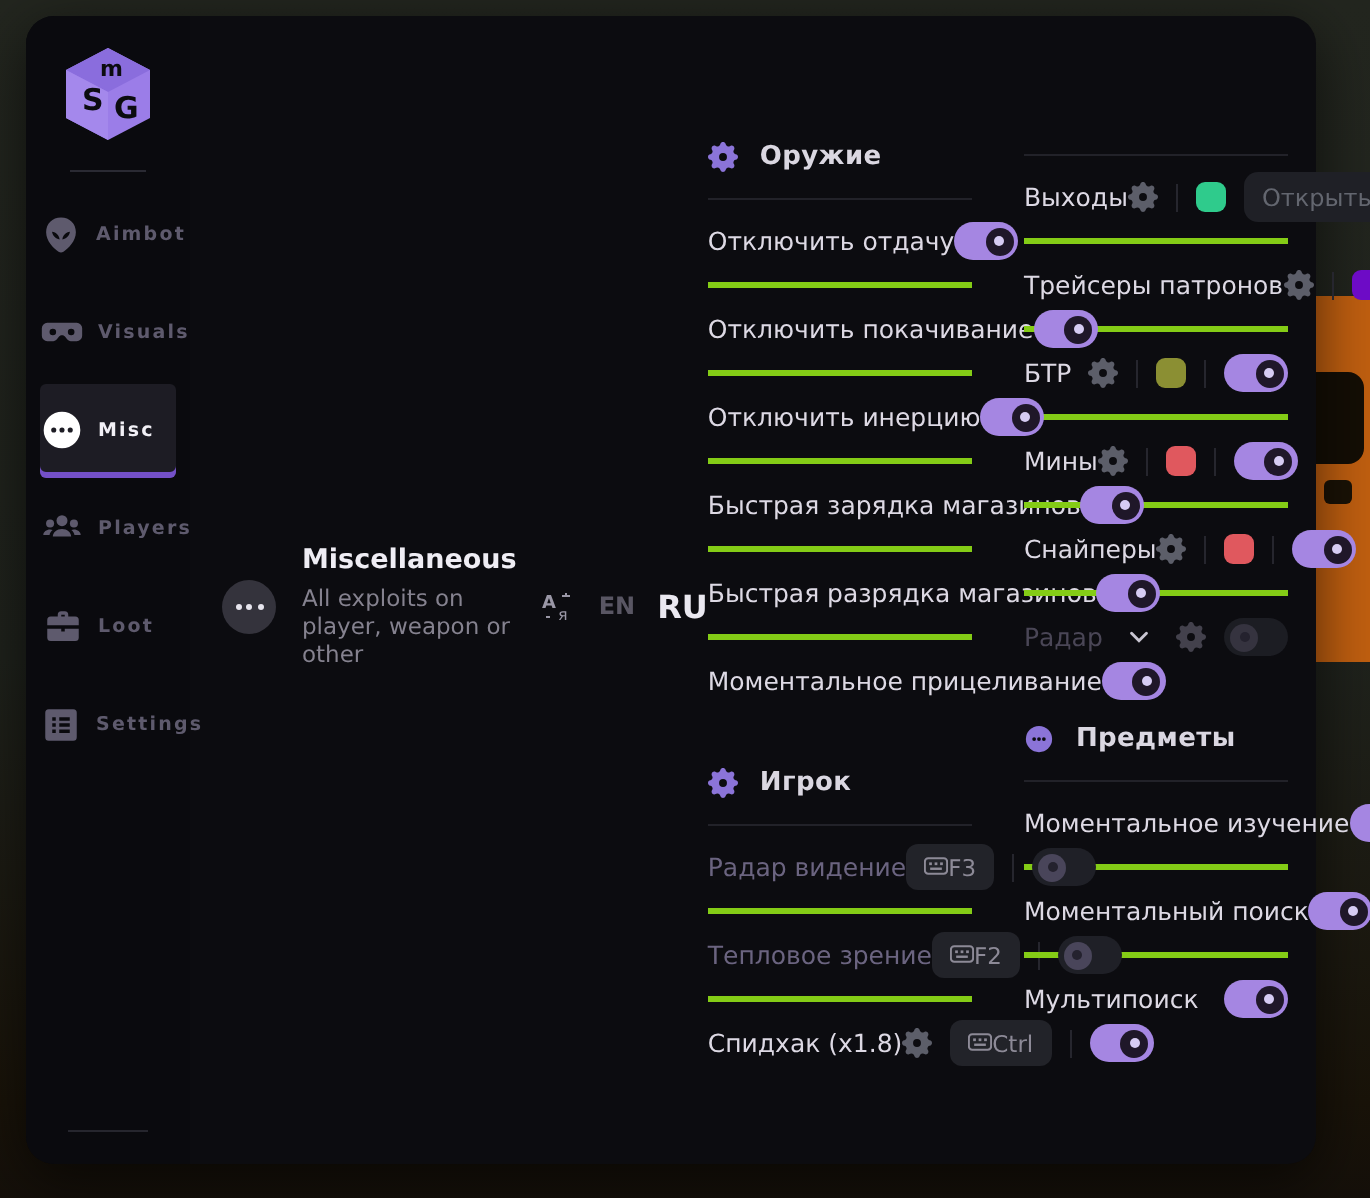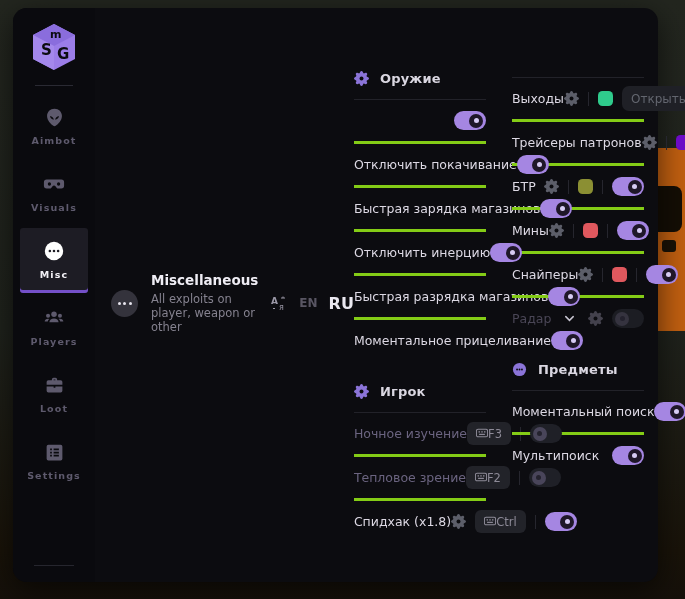--- a/index.html
+++ b/index.html
@@ -18,21 +18,21 @@
     position:absolute;left:13px;top:8px;width:645px;height:574px;
     background:#0c0c10;border-radius:14px;display:flex;
     box-shadow:0 8px 30px rgba(0,0,0,.6);
   }
   
   .sidebar{width:82px;flex:none;background:#0a0a0e;border-radius:14px 0 0 14px;
     display:flex;flex-direction:column;align-items:center;padding-top:14px;}
   .logo{width:48px;height:50px;}
   .side-divider{width:38px;height:1px;background:#2a2a33;margin:13px 0 8px;}
   .nav{display:flex;flex-direction:column;align-items:center;width:100%;}
-  .nav-item{width:68px;display:flex;flex-direction:column;align-items:center;gap:7px;
+  .nav-item{width:68px;display:flex;flex-direction:row;align-items:center;gap:7px;
     padding:12px 0 13px;margin-bottom:2px;cursor:pointer;border-radius:3px;}
   .nav-item .nicon{width:22px;height:22px;color:#5e5a6d;display:flex;align-items:center;justify-content:center;}
   .nav-item .nlabel{font-size:9.5px;letter-spacing:1.1px;color:#5e5a6d;font-weight:600;}
   .nav-item.active{background:#1d1c24;box-shadow:inset 0 -3px 0 #7450c8;}
   .nav-item.active .nicon{color:#ffffff;}
   .nav-item.active .nlabel{color:#f2f0f6;}
   .side-bottom{margin-top:auto;width:40px;height:1px;background:#26262e;margin-bottom:16px;}
 
   
   .main{flex:1;padding:16px 14px 0 16px;display:flex;flex-direction:row;min-width:0;}
@@ -194,44 +194,45 @@
               <span class="section-icon">
                 <svg width="15" height="15" viewBox="0 0 16 16" fill="currentColor">
                   <path d="M9.405 1.05c-.413-1.4-2.397-1.4-2.81 0l-.1.34a1.464 1.464 0 0 1-2.105.872l-.31-.17c-1.283-.698-2.686.705-1.987 1.987l.169.311c.446.82.023 1.841-.872 2.105l-.34.1c-1.4.413-1.4 2.397 0 2.81l.34.1a1.464 1.464 0 0 1 .872 2.105l-.17.31c-.698 1.283.705 2.686 1.987 1.987l.311-.169a1.464 1.464 0 0 1 2.105.872l.1.34c.413 1.4 2.397 1.4 2.81 0l.1-.34a1.464 1.464 0 0 1 2.105-.872l.31.17c1.283.698 2.686-.705 1.987-1.987l-.169-.311a1.464 1.464 0 0 1 .872-2.105l.34-.1c1.4-.413 1.4-2.397 0-2.81l-.34-.1a1.464 1.464 0 0 1-.872-2.105l.17-.31c.698-1.283-.705-2.686-1.987-1.987l-.311.169a1.464 1.464 0 0 1-2.105-.872l-.1-.34z"></path>
                   <circle cx="8" cy="8" r="2.1" fill="#0c0c10"></circle>
                 </svg>
               </span>
               <span class="section-title">Оружие</span>
             </div>
             <div class="section-divider"></div>
             <div class="row">
+              <span class="row-label">Отключить отдачу</span>
               <div class="controls">
                 <div class="toggle on">
                   <span class="knob"></span>
                 </div>
               </div>
             </div>
             <div class="row">
               <span class="row-label">Отключить покачивание</span>
               <div class="controls">
                 <div class="toggle on">
                   <span class="knob"></span>
                 </div>
               </div>
             </div>
             <div class="row">
+              <span class="row-label">Отключить инерцию</span>
+              <div class="controls">
+                <div class="toggle on">
+                  <span class="knob"></span>
+                </div>
+              </div>
+            </div>
+            <div class="row">
               <span class="row-label">Быстрая зарядка магазинов</span>
-              <div class="controls">
-                <div class="toggle on">
-                  <span class="knob"></span>
-                </div>
-              </div>
-            </div>
-            <div class="row">
-              <span class="row-label">Отключить инерцию</span>
               <div class="controls">
                 <div class="toggle on">
                   <span class="knob"></span>
                 </div>
               </div>
             </div>
             <div class="row">
               <span class="row-label">Быстрая разрядка магазинов</span>
               <div class="controls">
                 <div class="toggle on">
@@ -253,21 +254,21 @@
               <span class="section-icon">
                 <svg width="15" height="15" viewBox="0 0 16 16" fill="currentColor">
                   <path d="M9.405 1.05c-.413-1.4-2.397-1.4-2.81 0l-.1.34a1.464 1.464 0 0 1-2.105.872l-.31-.17c-1.283-.698-2.686.705-1.987 1.987l.169.311c.446.82.023 1.841-.872 2.105l-.34.1c-1.4.413-1.4 2.397 0 2.81l.34.1a1.464 1.464 0 0 1 .872 2.105l-.17.31c-.698 1.283.705 2.686 1.987 1.987l.311-.169a1.464 1.464 0 0 1 2.105.872l.1.34c.413 1.4 2.397 1.4 2.81 0l.1-.34a1.464 1.464 0 0 1 2.105-.872l.31.17c1.283.698 2.686-.705 1.987-1.987l-.169-.311a1.464 1.464 0 0 1 .872-2.105l.34-.1c1.4-.413 1.4-2.397 0-2.81l-.34-.1a1.464 1.464 0 0 1-.872-2.105l.17-.31c.698-1.283-.705-2.686-1.987-1.987l-.311.169a1.464 1.464 0 0 1-2.105-.872l-.1-.34z"></path>
                   <circle cx="8" cy="8" r="2.1" fill="#0c0c10"></circle>
                 </svg>
               </span>
               <span class="section-title">Игрок</span>
             </div>
             <div class="section-divider"></div>
             <div class="row dim">
-              <span class="row-label">Ночное изучение</span>
+              <span class="row-label">Радар видение</span>
               <div class="controls">
                 <div class="keybind">
                   <span><svg width="12" height="10" viewBox="0 0 14 11" fill="currentColor">
                       <rect x="0.5" y="1" width="13" height="9" rx="2" fill="none" stroke="currentColor" stroke-width="1.2"></rect>
                       <rect x="3" y="3.4" width="1.6" height="1.6"></rect>
                       <rect x="6.2" y="3.4" width="1.6" height="1.6"></rect>
                       <rect x="9.4" y="3.4" width="1.6" height="1.6"></rect>
                       <rect x="3.6" y="6.4" width="6.8" height="1.4"></rect>
                     </svg></span>
                   <span>F3</span>
@@ -441,20 +442,28 @@
                   <circle cx="8" cy="8" r="7"></circle>
                   <circle cx="5.4" cy="8" r="1" fill="#0c0c10"></circle>
                   <circle cx="8" cy="8" r="1" fill="#0c0c10"></circle>
                   <circle cx="10.6" cy="8" r="1" fill="#0c0c10"></circle>
                 </svg>
               </span>
               <span class="section-title">Предметы</span>
             </div>
             <div class="section-divider"></div>
             <div class="row">
+              <span class="row-label">Моментальное изучение</span>
+              <div class="controls">
+                <div class="toggle on">
+                  <span class="knob"></span>
+                </div>
+              </div>
+            </div>
+            <div class="row">
               <span class="row-label">Моментальный поиск</span>
               <div class="controls">
                 <div class="toggle on">
                   <span class="knob"></span>
                 </div>
               </div>
             </div>
             <div class="row">
               <span class="row-label">Мультипоиск</span>
               <div class="controls">

